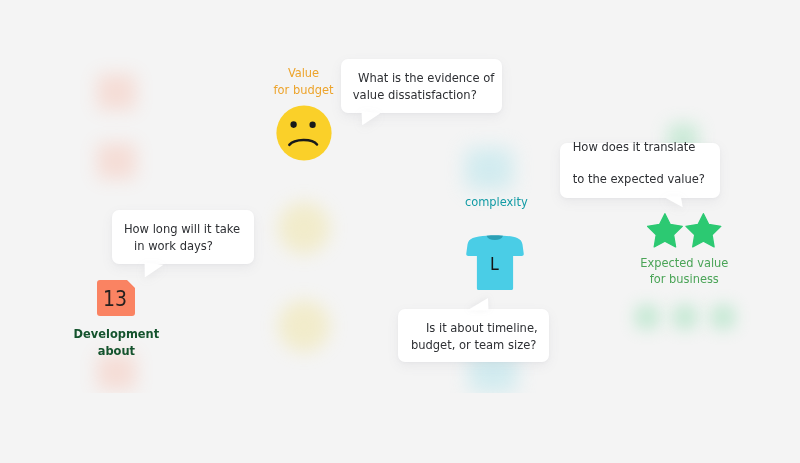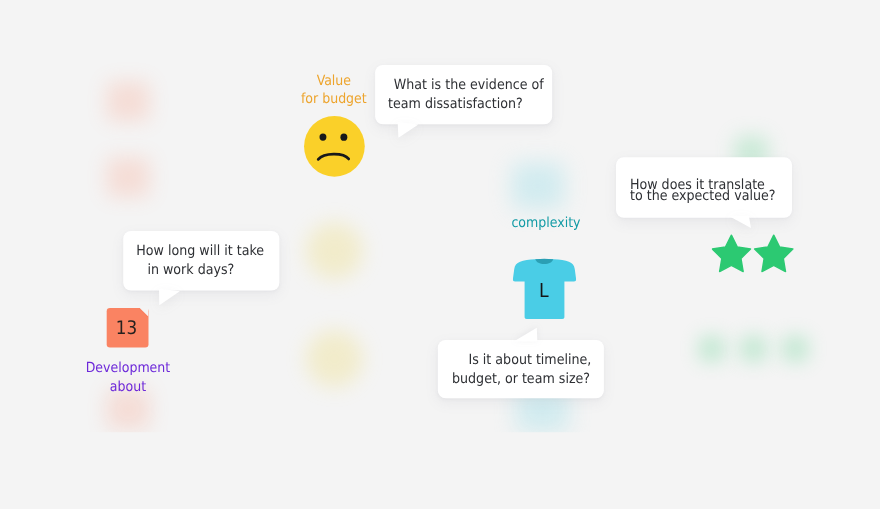--- a/index.html
+++ b/index.html
@@ -19,21 +19,21 @@
           box-shadow:0 4px 12px rgba(120,120,135,.085), 0 1px 3px rgba(120,120,135,.05);}
   .btxt{position:absolute;font-size:12.8px;line-height:17.3px;color:#2e3034;
         white-space:pre;font-weight:400;}
 
   .tailsvg{position:absolute;overflow:visible;}
   .tail-down{filter:drop-shadow(0 3px 5px rgba(120,120,135,.09));}
   .tail-up{filter:drop-shadow(0 -1px 3px rgba(110,110,125,.10));}
 
   .card{position:absolute;background:#fa8362;border-radius:3px;}
   .cardnum{position:absolute;width:100%;text-align:center;
-           font-size:17px;color:#26211f;font-weight:400;line-height:17.3px;}
+           font-size:21px;color:#26211f;font-weight:400;line-height:17.3px;}
 </style>
 </head>
 <body>
 
 <div id="stage">
 
   <div class="ghost" style="left:97px;top:74px;width:39px;height:36px;background:#fa8362;border-radius:3px;filter:blur(9px);opacity:.20;"></div>
   <div class="ghost" style="left:97px;top:143px;width:39px;height:36px;background:#fa8362;border-radius:3px;filter:blur(9px);opacity:.20;"></div>
   <div class="ghost" style="left:97px;top:354px;width:39px;height:36px;background:#fa8362;border-radius:3px;filter:blur(9px);opacity:.20;"></div>
 
@@ -60,21 +60,21 @@
     <path d="M13.3 39.9 C18.5 33.6 36.2 33.4 41.0 39.5" fill="none" stroke="#18191a" stroke-width="2.5" stroke-linecap="round"></path>
   </svg>
 
   <div class="card" style="left:97px;top:280px;width:38px;height:36px;">
     <div class="cardnum" style="top:10.6px;left:-1px;">13</div>
     <svg style="position:absolute;top:0;right:0;" width="8" height="8" viewBox="0 0 8 8">
       <path d="M0 0 H8 V8 Z" fill="#f4f4f4"></path>
       <path d="M-0.4 0.6 L7.4 8.4" stroke="#f77a5c" stroke-width="0.9" fill="none" opacity=".55"></path>
     </svg>
   </div>
-  <div class="label" style="left:56.35px;top:326.3px;width:120px;color:#6d28d9;">
+  <div class="label" style="left:56.35px;top:326.3px;width:120px;color:#14532d;font-weight:bold;">
     <span>Development</span>
     <span>about</span>
   </div>
 
   <div class="label" style="left:436.35px;top:194.4px;width:120px;color:#129ba5;">
     <span>complexity</span>
   </div>
 
   <svg class="ghost" style="left:466px;top:234px;" width="58" height="57" viewBox="0 0 58 57">
     <path d="M20.6 1.65
@@ -88,45 +88,49 @@
              C48.0 2.6 42.8 1.85 37.4 1.65 Z" fill="#4acde6"></path>
     <path d="M20.6 1.65 C21.6 4.55 24.6 6.0 28.8 6.0 C33.0 6.0 36.0 4.55 37.0 1.65
              C33.9 1.3 31.2 1.15 28.8 1.15 C26.4 1.15 23.7 1.3 20.6 1.65 Z" fill="#2b9fb4"></path>
     <text x="28.5" y="35.9" font-family="'DejaVu Sans Condensed','DejaVu Sans',sans-serif" font-size="17.5" fill="#151515" text-anchor="middle">L</text>
   </svg>
 
   <svg class="ghost" style="left:647px;top:213px;" width="75" height="35" viewBox="0 0 75 35">
     <path d="M17.9 0.7 L23.3 11.5 L35.3 13.3 L26.6 21.9 L28.6 33.9 L17.9 28.2 L7.2 33.9 L9.2 21.9 L0.5 13.3 L12.5 11.5 Z" fill="#2cc972" stroke="#2cc972" stroke-width="1.3" stroke-linejoin="round"></path>
     <path d="M56.4 0.7 L61.8 11.5 L73.8 13.3 L65.1 21.9 L67.1 33.9 L56.4 28.2 L45.7 33.9 L47.7 21.9 L39 13.3 L51 11.5 Z" fill="#2cc972" stroke="#2cc972" stroke-width="1.3" stroke-linejoin="round"></path>
   </svg>
+  <div class="label" style="left:624.3px;top:254.5px;width:120px;color:#4aa457;">
+    <span>Expected value</span>
+    <span>for business</span>
+  </div>
 
   <div>
     <div class="bubble" style="left:340.5px;top:59px;width:161px;height:54px;"></div>
     <svg class="tailsvg tail-down" style="left:340.5px;top:59px;" width="60" height="75" viewBox="0 0 60 75">
       <path d="M20.5 52 L21.2 66.2 L39.4 54.2 Z" fill="#ffffff"></path>
     </svg>
     <div class="btxt" style="left:339px;top:68.6px;margin-left:19px;">What is the evidence of</div>
-    <div class="btxt" style="left:352.8px;top:85.9px;">team dissatisfaction?</div>
+    <div class="btxt" style="left:352.8px;top:85.9px;">value dissatisfaction?</div>
   </div>
 
   <div>
     <div class="bubble" style="left:111.7px;top:209.5px;width:142.6px;height:54.5px;"></div>
     <svg class="tailsvg tail-down" style="left:111.7px;top:209.5px;" width="70" height="75" viewBox="0 0 70 75">
       <path d="M32.6 52.5 L32.8 67.6 L51.5 54.8 Z" fill="#ffffff"></path>
     </svg>
     <div class="btxt" style="left:123.9px;top:219.8px;">How long will it take</div>
     <div class="btxt" style="left:134px;top:237.1px;">in work days?</div>
   </div>
 
   <div>
     <div class="bubble" style="left:559.9px;top:143.4px;width:160.5px;height:54.3px;"></div>
     <svg class="tailsvg tail-down" style="left:559.9px;top:143.4px;" width="135" height="75" viewBox="0 0 135 75">
       <path d="M103.0 53.6 L120.8 53.3 L122.7 64.2 Z" fill="#ffffff"></path>
     </svg>
-    <div class="btxt" style="left:572.7px;top:160px;">How does it translate</div>
+    <div class="btxt" style="left:572.7px;top:138px;">How does it translate</div>
     <div class="btxt" style="left:572.7px;top:170.1px;">to the expected value?</div>
   </div>
 
   <div>
     <div class="bubble" style="left:398px;top:309.1px;width:151.1px;height:52.8px;"></div>
     <svg class="tailsvg tail-up" style="left:398px;top:295px;" width="110" height="22" viewBox="0 0 110 22">
       <path d="M69.0 15.5 L90.5 15.5 L90.0 3.0 Z" fill="#ffffff"></path>
     </svg>
     <div class="btxt" style="left:410.9px;top:318.8px;margin-left:15px;">Is it about timeline,</div>
     <div class="btxt" style="left:410.9px;top:336.1px;">budget, or team size?</div>

